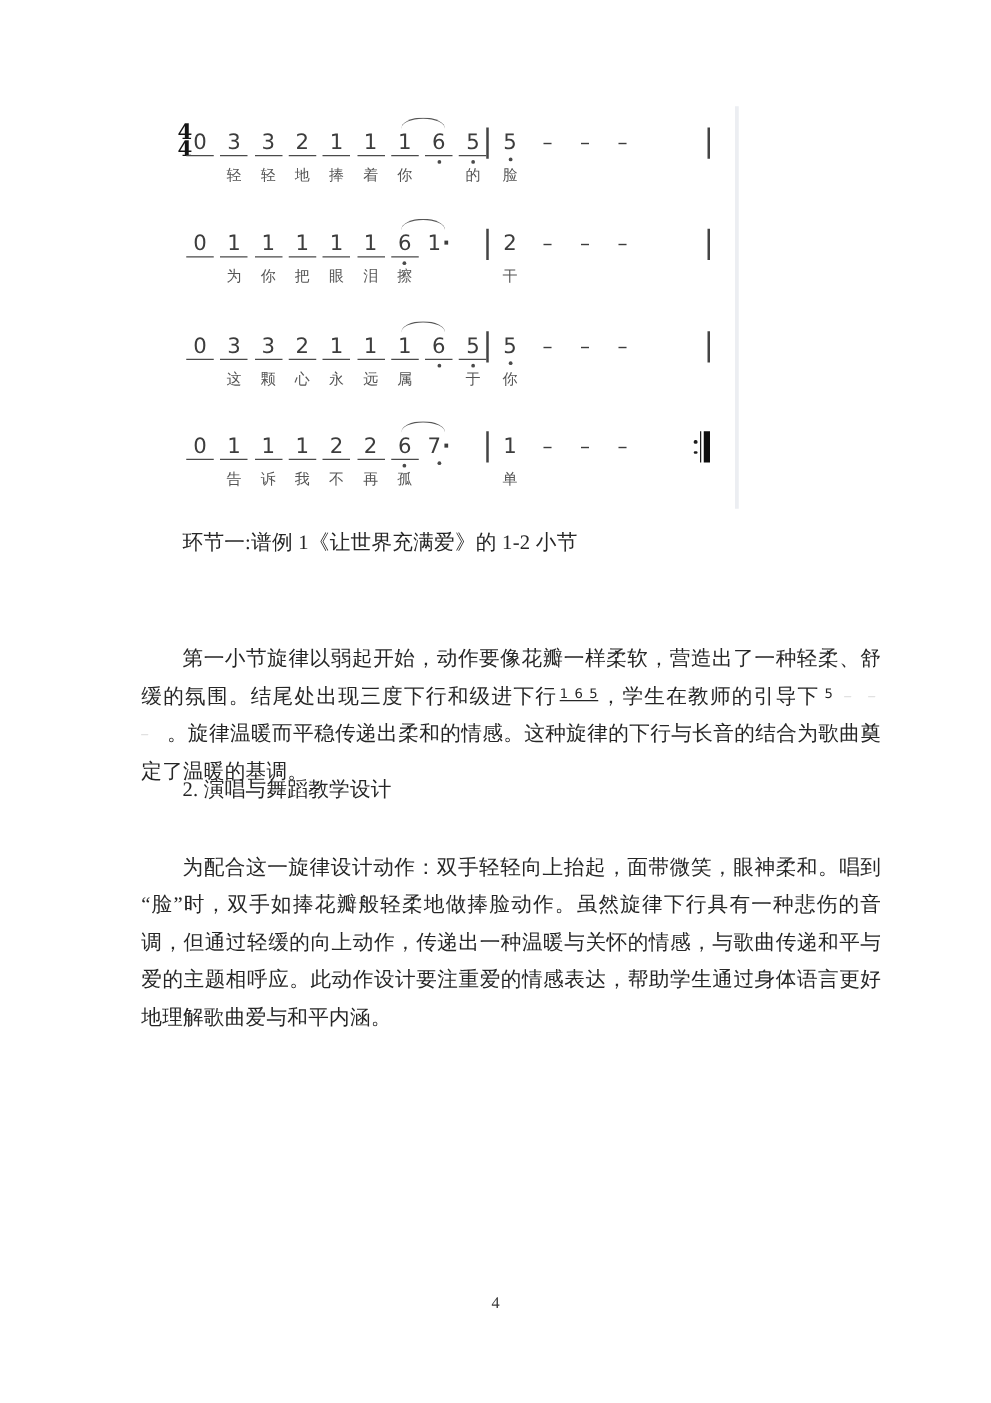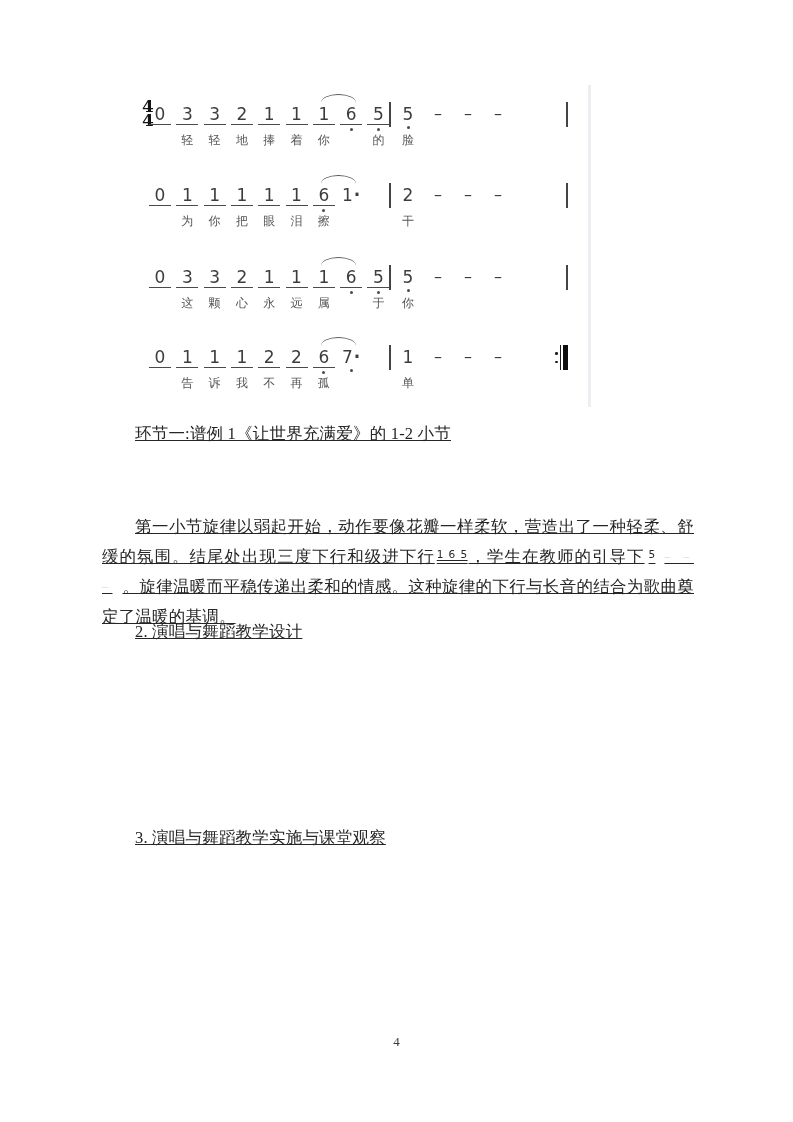--- a/index.html
+++ b/index.html
@@ -35,24 +35,23 @@
   .barline{position:absolute;top:5px;width:1.5px;height:25px;background:#444;}
   .dash{position:absolute;top:8px;width:26px;text-align:center;font-size:16px;line-height:18px;}
   .repeat{position:absolute;top:5px;height:25px;display:flex;align-items:center;}
   .rdots{display:flex;flex-direction:column;gap:6px;margin-right:2px;}
   .rdot{width:2.5px;height:2.5px;border-radius:50%;background:#1d1d1d;}
   .rthin{width:1.5px;height:25px;background:#1d1d1d;margin-right:2px;}
   .rthick{width:4.5px;height:25px;background:#0e0e0e;}
   .img-edge{position:absolute;left:588px;top:85px;width:3px;height:322px;background:#eceef2;}
   
   .blk{
-    position:absolute;left:102px;width:592px;
+    position:absolute;left:113px;width:592px;
     font-size:16.5px;line-height:30px;text-align:justify;text-indent:2em;
     letter-spacing:0.2px;
-    text-decoration:underline;
   }
   .b-heading{top:419px;}
   .b-s1{top:455px;}
   .b-p1{top:495px;}
   .b-s2{top:617px;}
   .b-p2{top:662px;}
   .b-s3{top:823px;}
   .b-p3{top:868px;}
   .inline-notes{
     font-family:"DejaVu Sans",sans-serif;font-size:10.5px;letter-spacing:0.5px;
@@ -306,19 +305,19 @@
     </div>
   <div class="img-edge"></div>
 
   <div class="blk b-heading">环节一:谱例 1《让世界充满爱》的 1-2 小节</div>
 
 
   <p class="blk b-p1"><span>第一小节旋律以弱起开始，动作要像花瓣一样柔软，营造出了一种轻柔、舒缓的氛围。结尾处出现三度下行和级进下行</span><span class="inline-notes">1 6 5</span><span>，学生在教师的引导下</span><span class="inline-note5">5</span><span class="faint-dashes">– – –</span><span>。旋律温暖而平稳传递出柔和的情感。这种旋律的下行与长音的结合为歌曲奠定了温暖的基调。</span></p>
 
   <div class="blk b-s2">2. 演唱与舞蹈教学设计</div>
 
-
-  <div class="blk b-s3">3. 演唱与舞蹈教学实施与课堂观察</div>
+  <p class="blk b-p2">为配合这一旋律设计动作：双手轻轻向上抬起，面带微笑，眼神柔和。唱到“脸”时，双手如捧花瓣般轻柔地做捧脸动作。虽然旋律下行具有一种悲伤的音调，但通过轻缓的向上动作，传递出一种温暖与关怀的情感，与歌曲传递和平与爱的主题相呼应。此动作设计要注重爱的情感表达，帮助学生通过身体语言更好地理解歌曲爱与和平内涵。</p>
+
 
 
   <div class="footer">4</div>
 
 </div>
 
 </body></html>

